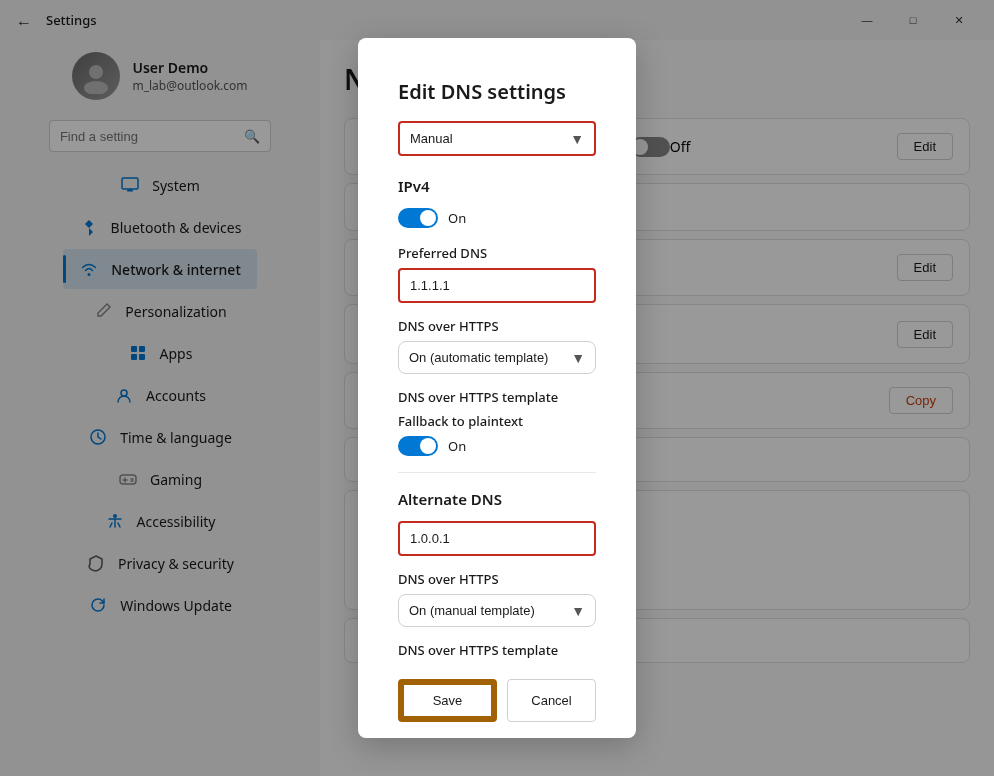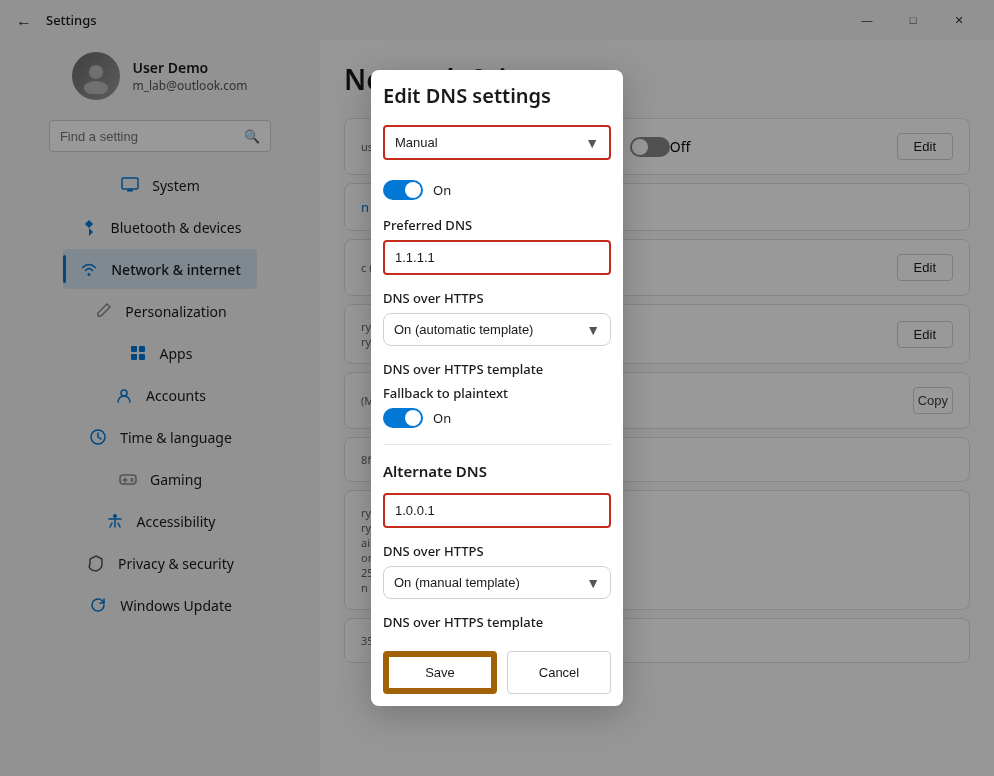--- a/index.html
+++ b/index.html
@@ -230,24 +230,24 @@
       padding: 5px 16px;
       cursor: pointer;
       font-size: 13px;
       color: #1a1a1a;
     }
 
     .copy-btn {
       background: white;
       border: 1px solid #d0d0d0;
       border-radius: 4px;
-      padding: 5px 4px;
-      cursor: pointer;
-      font-size: 13px;
-      color: #404040;
+      padding: 5px 16px;
+      cursor: pointer;
+      font-size: 13px;
+      color: #c2410c;
     }
 
     .toggle-switch {
       width: 40px;
       height: 20px;
       border-radius: 10px;
       background: #888;
       position: relative;
       cursor: pointer;
       flex-shrink: 0;
@@ -281,24 +281,24 @@
       display: flex;
       align-items: center;
       justify-content: center;
       z-index: 100;
     }
 
     
     .dialog {
       background: white;
       border-radius: 8px;
-      width: 252px;
+      width: 278px;
       max-height: 700px;
       overflow-y: auto;
-      padding: 12px;
+      padding: 40px;
       box-shadow: 0 8px 32px rgba(0,0,0,0.22);
       position: relative;
       z-index: 101;
     }
 
     .dialog-title {
       font-size: 20px;
       font-weight: 600;
       color: #1a1a1a;
       margin-bottom: 16px;
@@ -716,20 +716,21 @@
 
       <div class="dialog-select-wrapper">
         <select class="dialog-select">
           <option>Manual</option>
           <option>Automatic (DHCP)</option>
           <option>Off</option>
         </select>
         <span class="select-chevron">▼</span>
       </div>
 
+      <div class="dialog-section-title">IPv4</div>
 
       <div class="dialog-toggle-row">
         <div class="dialog-toggle">
           <div class="dialog-toggle-knob"></div>
         </div>
         <span class="dialog-label">On</span>
       </div>
 
       <div class="field-label">Preferred DNS</div>
       <div class="field-input-wrapper">

